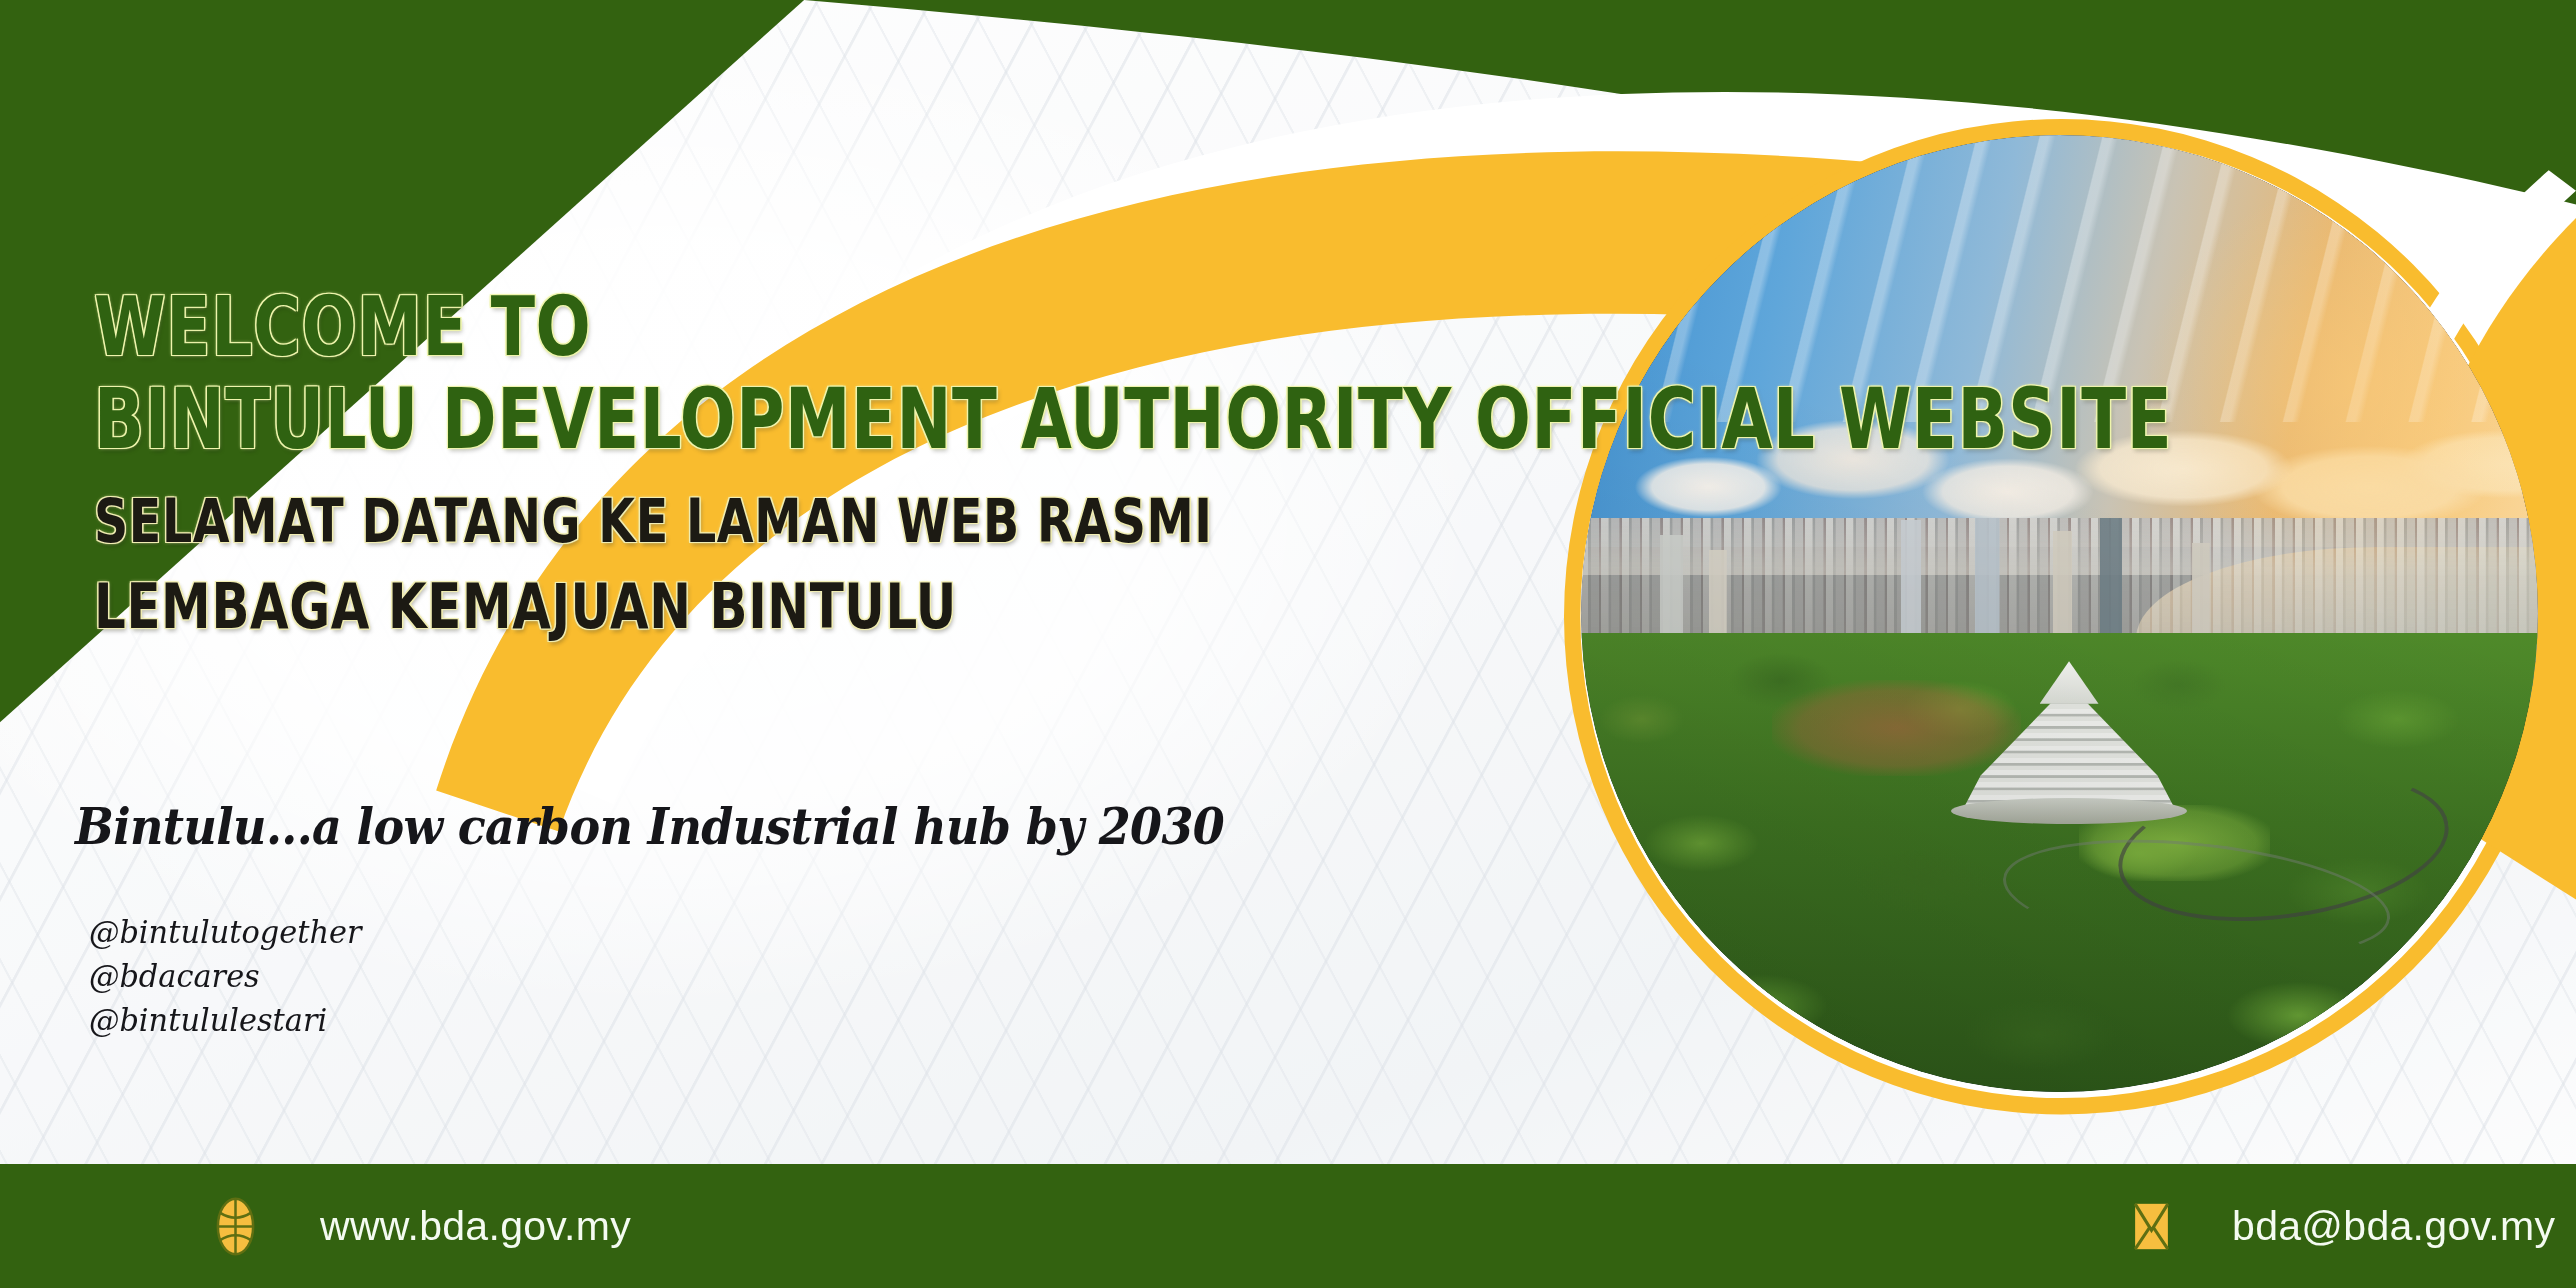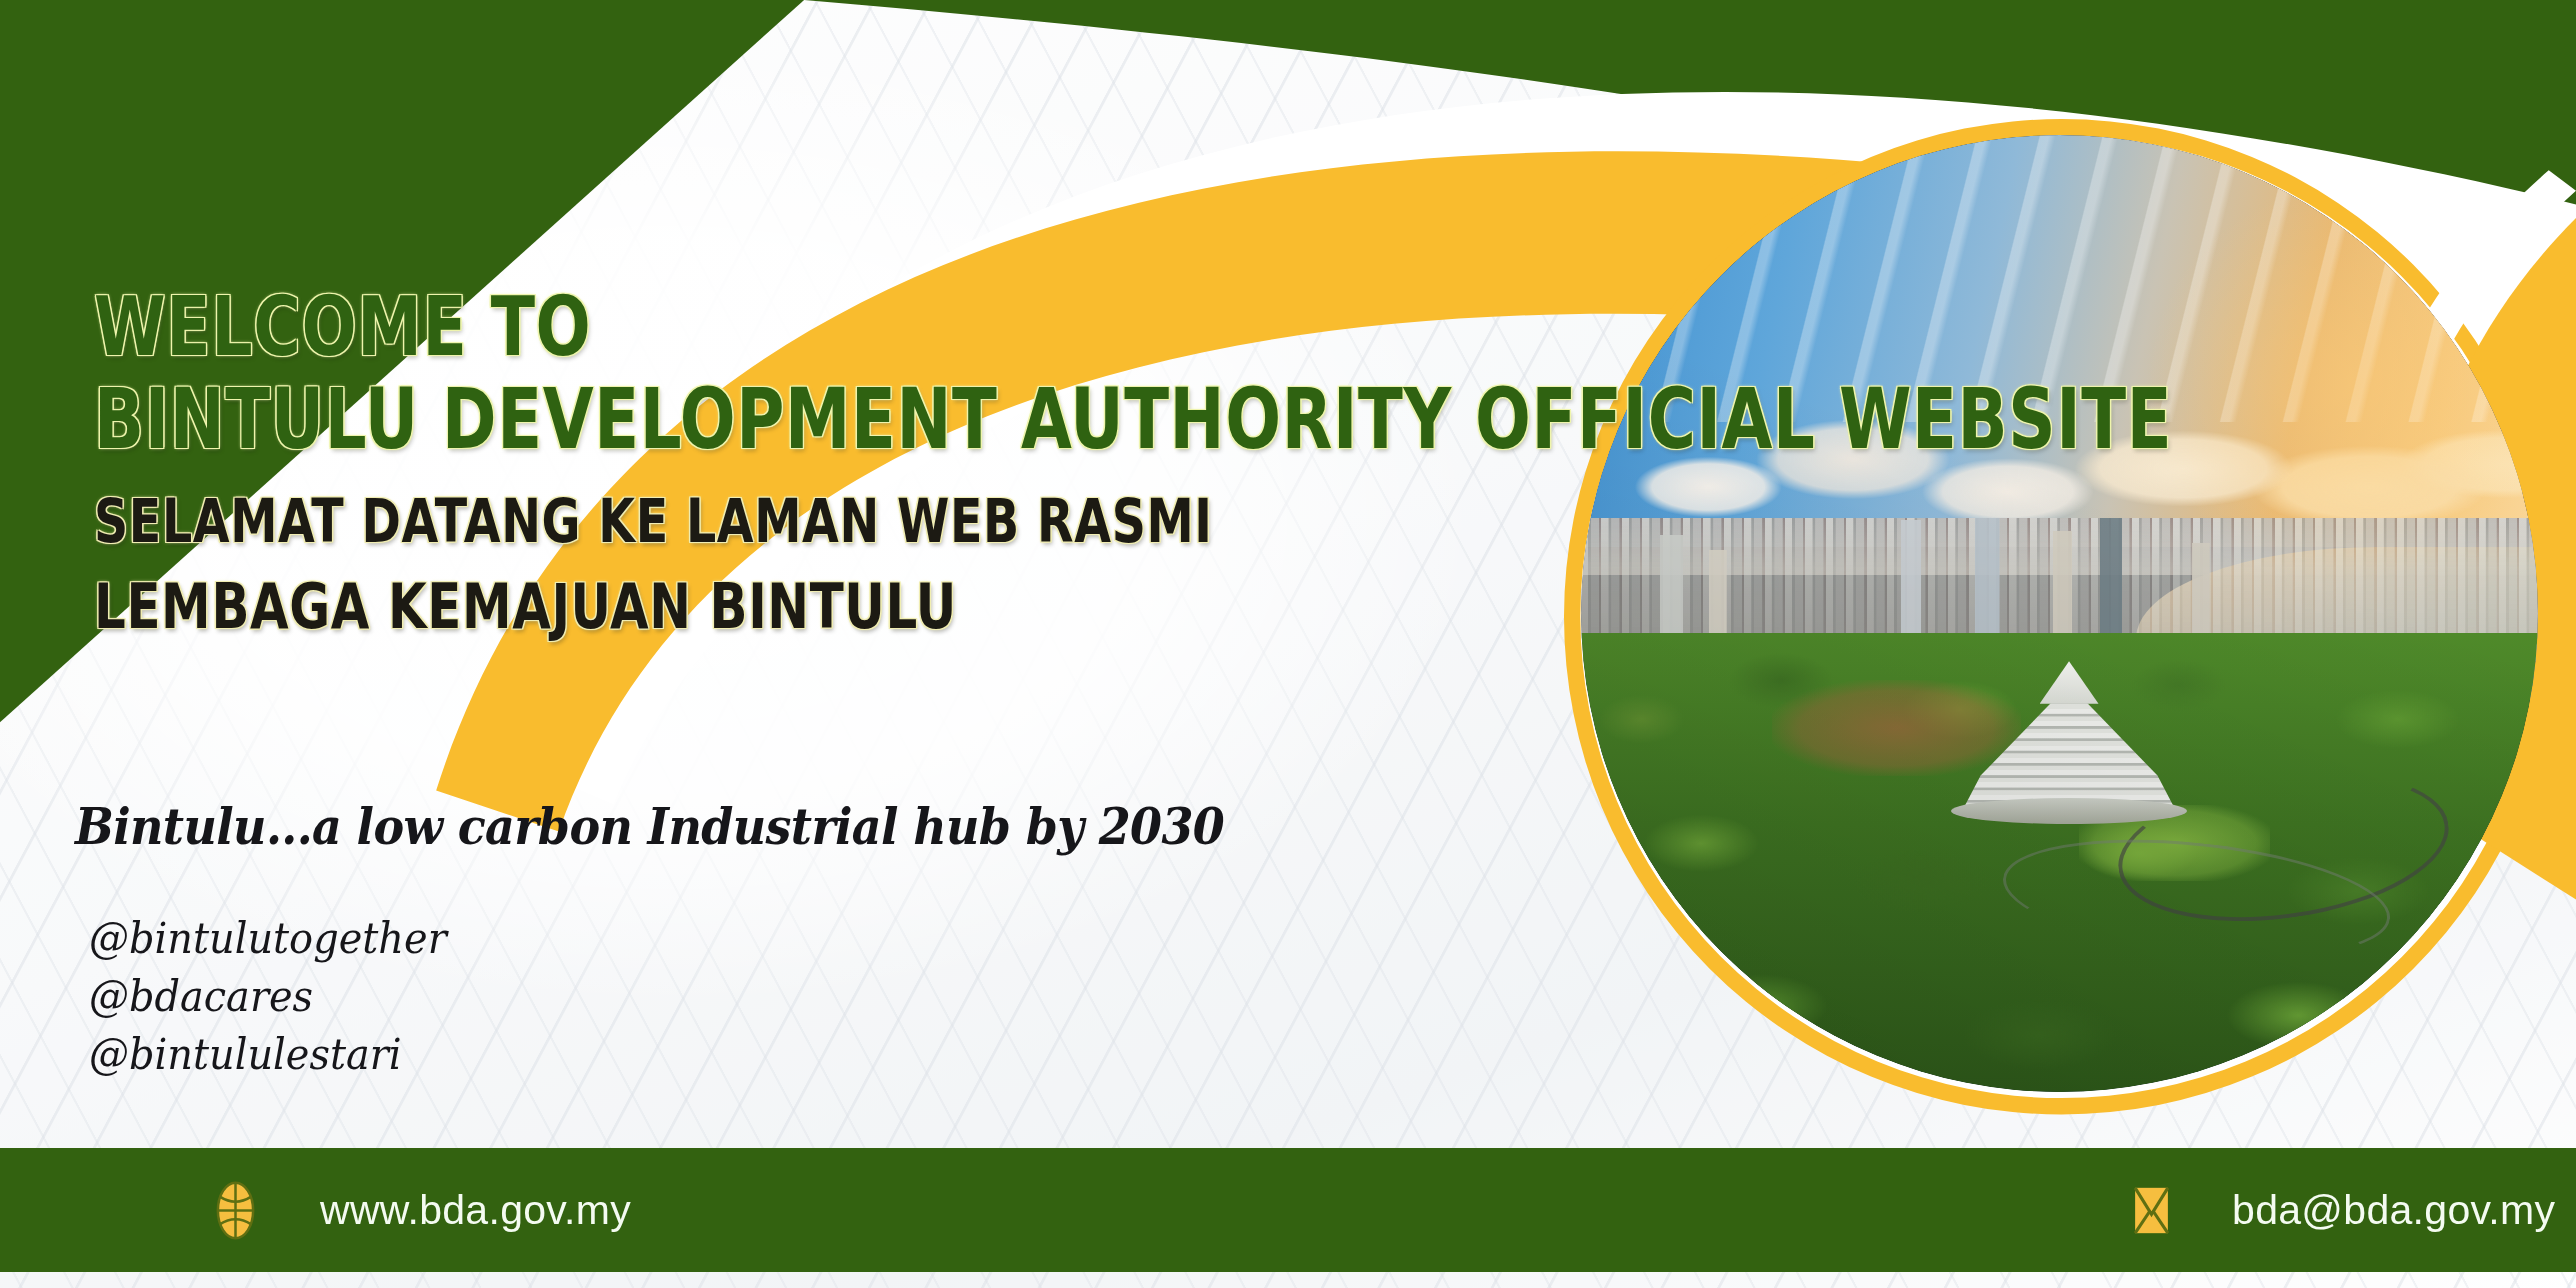--- a/index.html
+++ b/index.html
@@ -245,30 +245,30 @@
     color:#16161A;
     letter-spacing:-0.7px;
     transform:scaleX(.92);
     transform-origin:left center;
     white-space:nowrap;
   }
   .handles{
     position:absolute;left:89px;top:910px;
     font-family:"DejaVu Serif","Liberation Serif",serif;
     font-style:italic;
-    font-size:42px;
+    font-size:32px;
     color:#16161A;
     line-height:1.38;
     letter-spacing:0px;
   }
   .handles div{transform:scaleX(.95);transform-origin:left center;white-space:nowrap;}
 
   
   .footer{
-    position:absolute;left:0;bottom:16px;width:2576px;height:124px;
+    position:absolute;left:0;bottom:0;width:2576px;height:124px;
     background:#336210;
     display:flex;align-items:center;
   }
   .fitem{display:flex;align-items:center;}
   .fitem.web{margin-left:204px;}
   .fitem.mail{margin-left:1489px;}
   .ficon{width:63px;height:63px;flex:0 0 auto;display:block;}
   .ftext{
     margin-left:53px;
     color:#F4FBF1;

